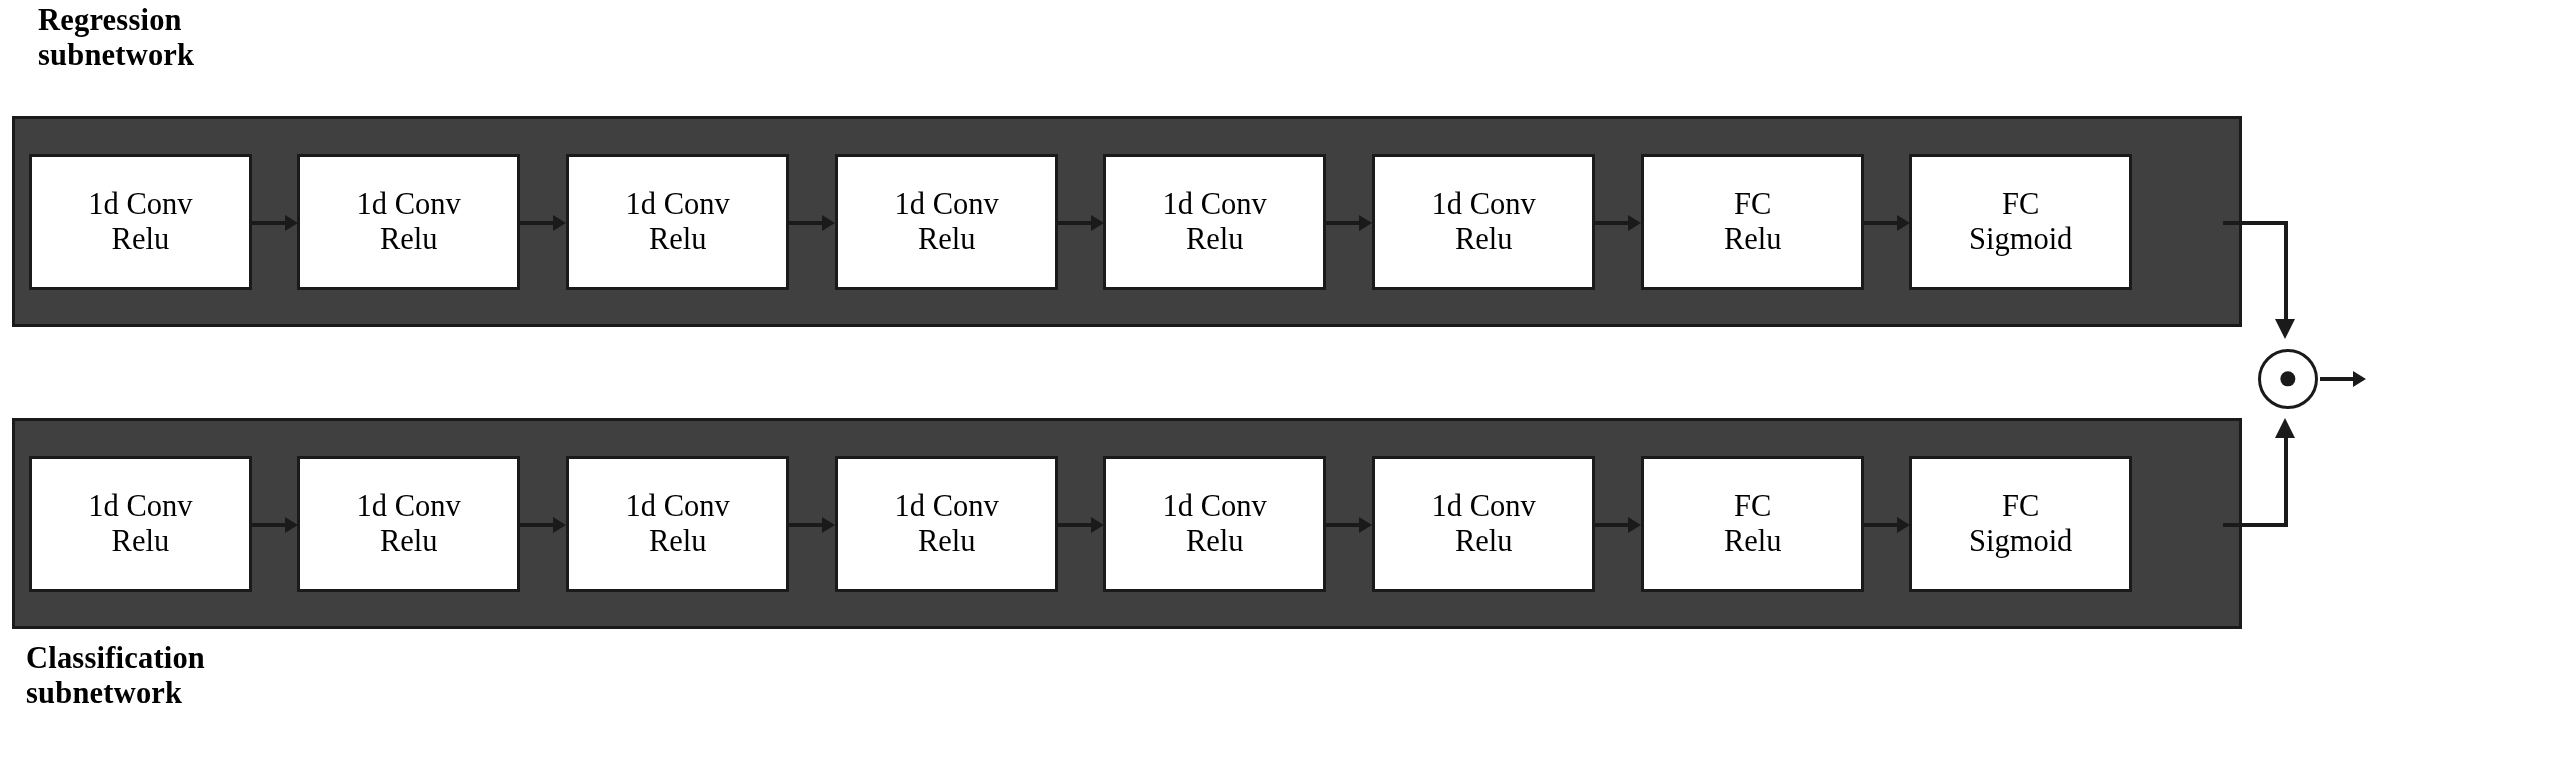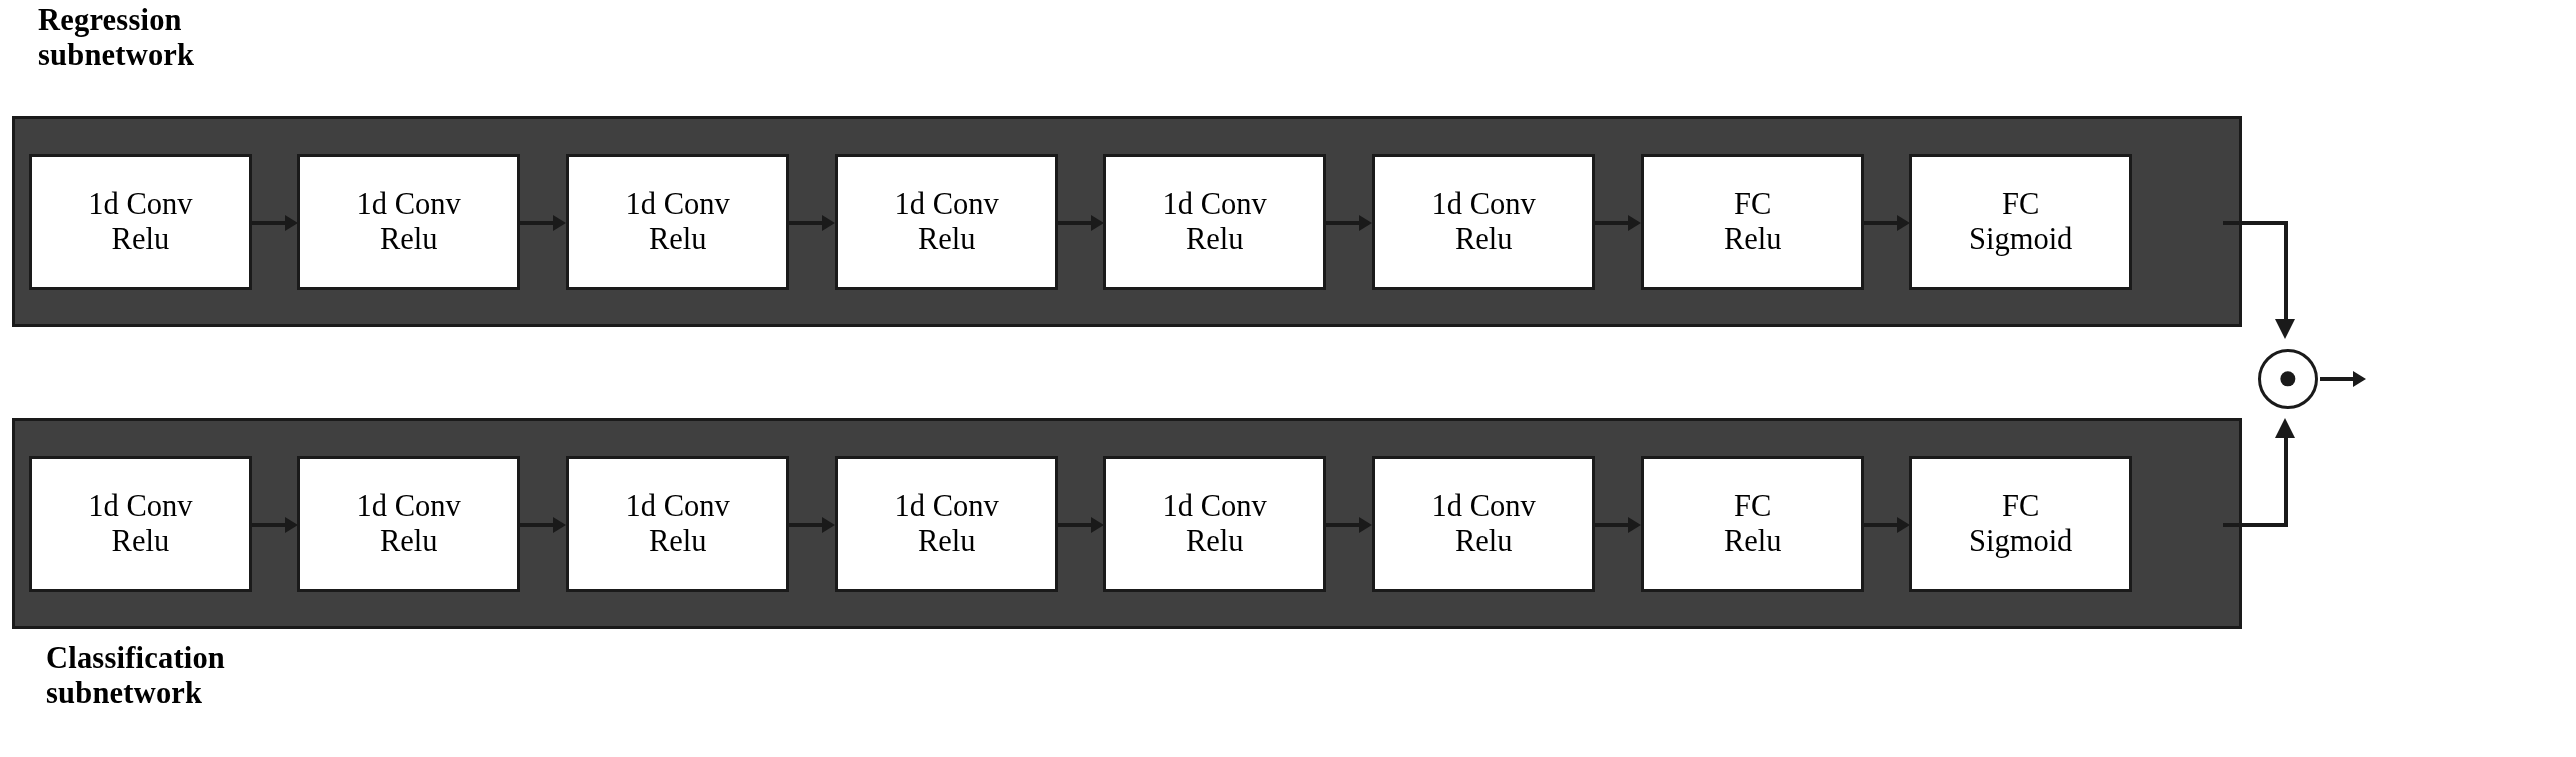--- a/index.html
+++ b/index.html
@@ -21,21 +21,21 @@
   .caption {
     position: absolute;
     font-weight: bold;
     font-size: 30.5px;
     line-height: 1.14;
     color: #000000;
     white-space: pre-line;
     letter-spacing: 0.2px;
   }
   #caption-regression { left: 38px; top: 3.1px; }
-  #caption-classification { left: 46px; top: 641px; }
+  #caption-classification { left: 26px; top: 641px; }
 
   
   .subnet-container {
     position: absolute;
     box-sizing: border-box;
     border: 3.1px solid #1a1a1a;
     background: #404040;
   }
   #regression-container { left: 12.2px; top: 116px; width: 2230px; height: 211px; }
   #classification-container { left: 12.2px; top: 418px; width: 2230px; height: 211px; }

